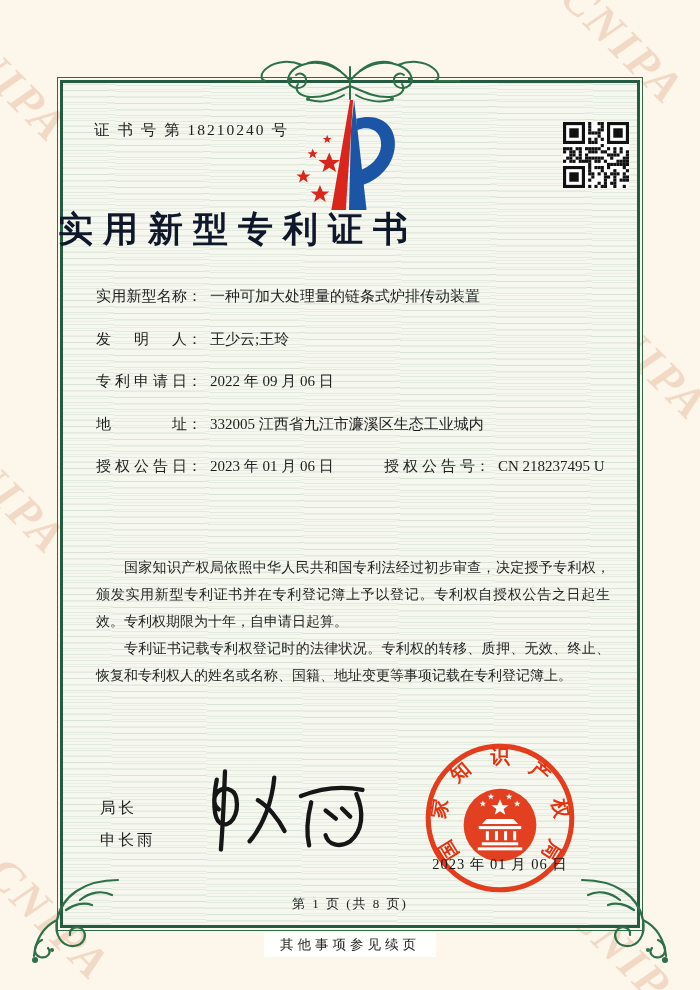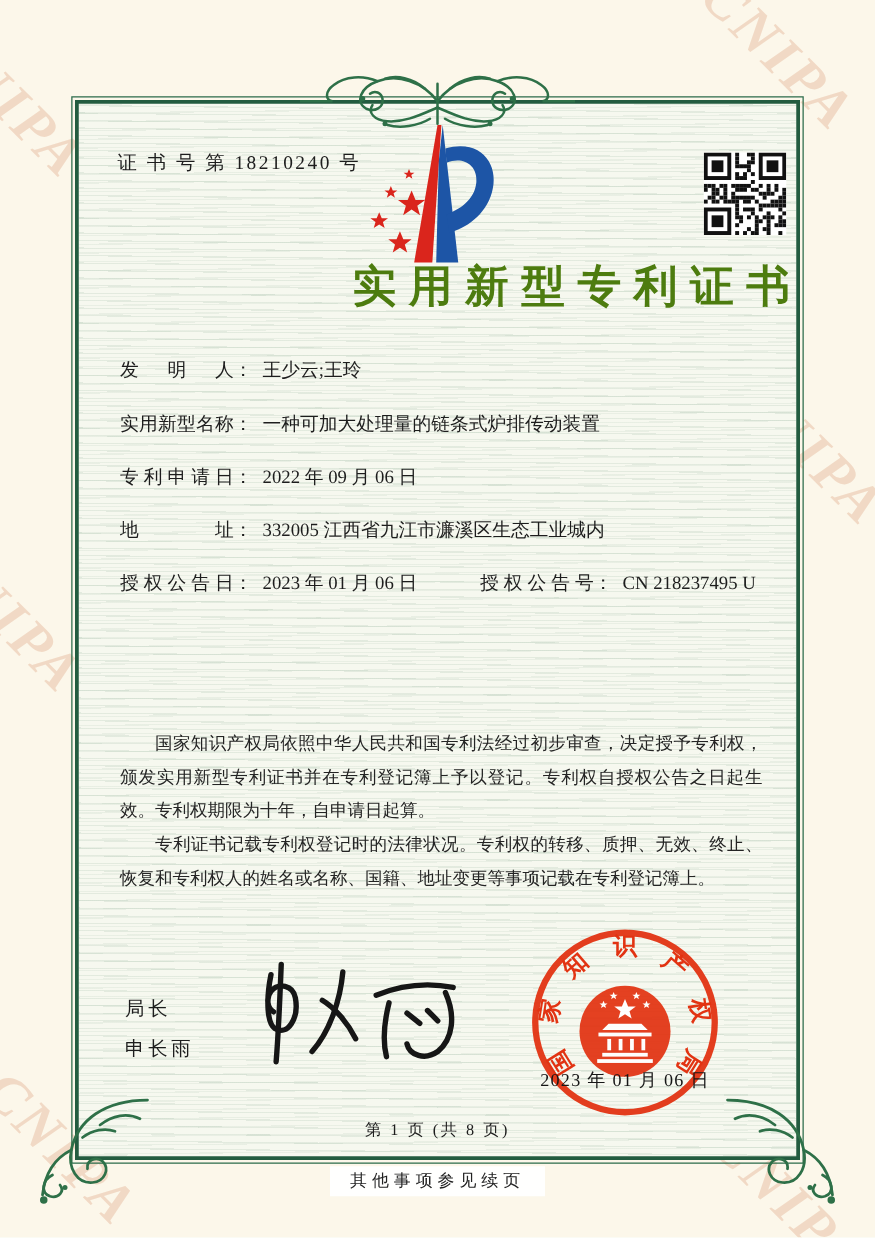--- a/index.html
+++ b/index.html
@@ -30,35 +30,35 @@
       #f6f8ef;
   }
   .content{position:absolute;inset:0;z-index:3;}
 
   .cert-no{position:absolute;left:36px;top:42px;font-size:15.5px;letter-spacing:2px;}
 
   .logo{position:absolute;left:228px;top:20px;width:128px;height:114px;}
   .qr{position:absolute;left:505px;top:44px;width:66px;height:66px;background:#fff;}
 
   .title{
-    position:absolute;left:0;top:128px;width:100%;text-align:right;
-    font-size:35px;font-weight:bold;letter-spacing:10px;color:#4d7c0f;
+    position:absolute;left:0;top:128px;width:100%;text-align:left;
+    font-size:35px;font-weight:bold;letter-spacing:10px;color:#0f172a;
   }
 
   .fields{position:absolute;left:38px;top:209px;width:515px;}
   .f-row{display:flex;align-items:baseline;height:42.6px;font-size:15px;}
   .f-label{flex:0 0 auto;}
   .f-label-inner{display:inline-block;width:91px;text-align:justify;text-align-last:justify;}
   .f-colon{display:inline-block;}
   .f-value{margin-left:8px;white-space:nowrap;}
   .grant-row{position:relative;}
   .grant-no{position:absolute;left:288px;top:0;display:flex;align-items:baseline;}
 
   .paras{
-    position:absolute;left:38px;top:504px;width:514px;
+    position:absolute;left:38px;top:476px;width:514px;
     font-size:14px;line-height:27px;text-align:justify;color:#242424;
   }
   .paras p{margin:0;text-indent:2em;}
 
   .signer{position:absolute;left:42px;top:714px;font-size:15.5px;letter-spacing:3px;line-height:32px;}
   .sig{position:absolute;left:128px;top:686px;width:195px;height:95px;}
 
   .seal{position:absolute;left:351px;top:649px;width:182px;height:182px;}
   .seal-char{font-size:19px;font-weight:bold;fill:#e23312;font-family:"Liberation Serif","DejaVu Serif",serif;}
   .seal-date{
@@ -257,26 +257,26 @@
             <rect x="42" y="0" width="21" height="21" fill="#111"></rect>
             <rect x="45" y="3" width="15" height="15" fill="#fff"></rect>
             <rect x="48" y="6" width="9" height="9" fill="#111"></rect>
           </g>
       </svg>
 
       <div class="title">实用新型专利证书</div>
 
       <div class="fields">
         <div class="f-row">
+          <span class="f-label"><span class="f-label-inner">实用新型名称</span><span class="f-colon">：</span></span>
+          <span class="f-value">一种可加大处理量的链条式炉排传动装置</span>
+        </div>
+        <div class="f-row">
           <span class="f-label"><span class="f-label-inner">发明人</span><span class="f-colon">：</span></span>
           <span class="f-value">王少云;王玲</span>
-        </div>
-        <div class="f-row">
-          <span class="f-label"><span class="f-label-inner">实用新型名称</span><span class="f-colon">：</span></span>
-          <span class="f-value">一种可加大处理量的链条式炉排传动装置</span>
         </div>
         <div class="f-row">
           <span class="f-label"><span class="f-label-inner">专利申请日</span><span class="f-colon">：</span></span>
           <span class="f-value">2022 年 09 月 06 日</span>
         </div>
         <div class="f-row">
           <span class="f-label"><span class="f-label-inner">地址</span><span class="f-colon">：</span></span>
           <span class="f-value">332005 江西省九江市濂溪区生态工业城内</span>
         </div>
         <div class="f-row grant-row">

